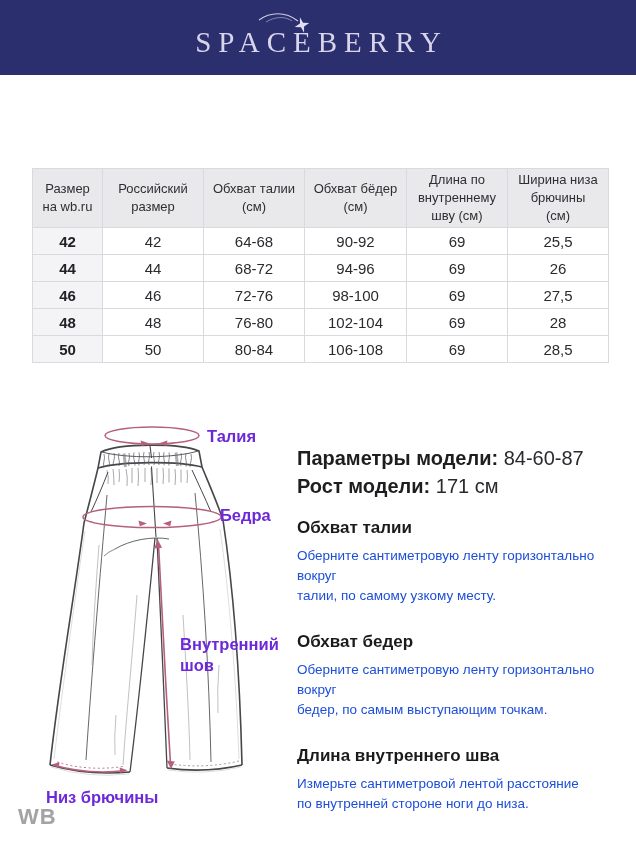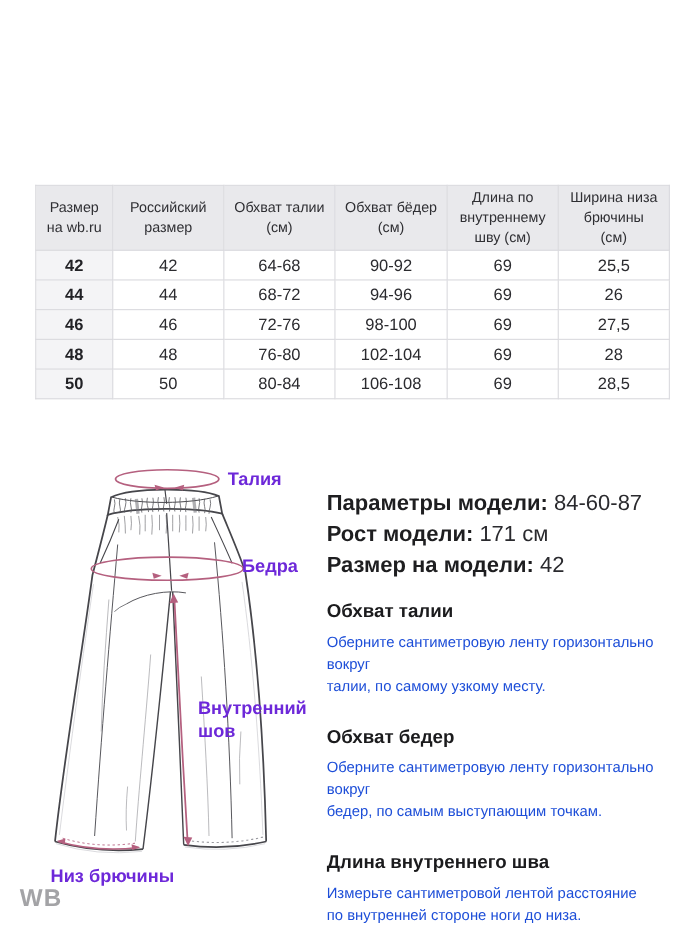--- a/index.html
+++ b/index.html
@@ -44,20 +44,28 @@
   .g-text{font-size:13.5px;line-height:1.48;color:#1d4ed8;white-space:pre-line;margin:0;}
 
   .watermark{position:absolute;left:18px;top:804px;font-size:22px;font-weight:700;
              color:#a3a3a6;letter-spacing:1px;}
 </style>
 </head>
 <body>
 
 <div class="page">
 
+  <header class="banner">
+    <svg class="comet" width="54" height="26" viewBox="0 0 54 26">
+      <path d="M2,11 C13,3 28,2 41,12" fill="none" stroke="#cfcae3" stroke-width="1.2"></path>
+      <path d="M9,13 C18,7.5 28,7 35,12" fill="none" stroke="#cfcae3" stroke-width="0.7" opacity="0.8"></path>
+      <path d="M45,8 L46.6,14 L52.5,16 L46.6,18 L45,24 L43.4,18 L37.5,16 L43.4,14 Z" fill="#e2def2" transform="rotate(-15 45 16)"></path>
+    </svg>
+    <div class="logo">SPACEBERRY</div>
+  </header>
 
   <table class="size-table">
     <colgroup>
       <col style="width:70px">
         <col style="width:101px">
         <col style="width:101px">
       <col style="width:102px">
         <col style="width:101px">
         <col style="width:101px">
     </colgroup>
@@ -203,24 +211,20 @@
   <div class="info">
     <div class="model-info">
       <div class="mi-line">
         <span class="mi-label">Параметры модели:</span>
         <span class="mi-value">84-60-87</span>
       </div>
       <div class="mi-line">
         <span class="mi-label">Рост модели:</span>
         <span class="mi-value">171 см</span>
       </div>
-      <div class="mi-line">
-        <span class="mi-label">Размер на модели:</span>
-        <span class="mi-value">42</span>
-      </div>
     </div>
     <div class="guide">
       <div class="g-section">
         <h3 class="g-title">Обхват талии</h3>
         <p class="g-text">Оберните сантиметровую ленту горизонтально вокруг
 талии, по самому узкому месту.</p>
       </div>
       <div class="g-section">
         <h3 class="g-title">Обхват бедер</h3>
         <p class="g-text">Оберните сантиметровую ленту горизонтально вокруг

